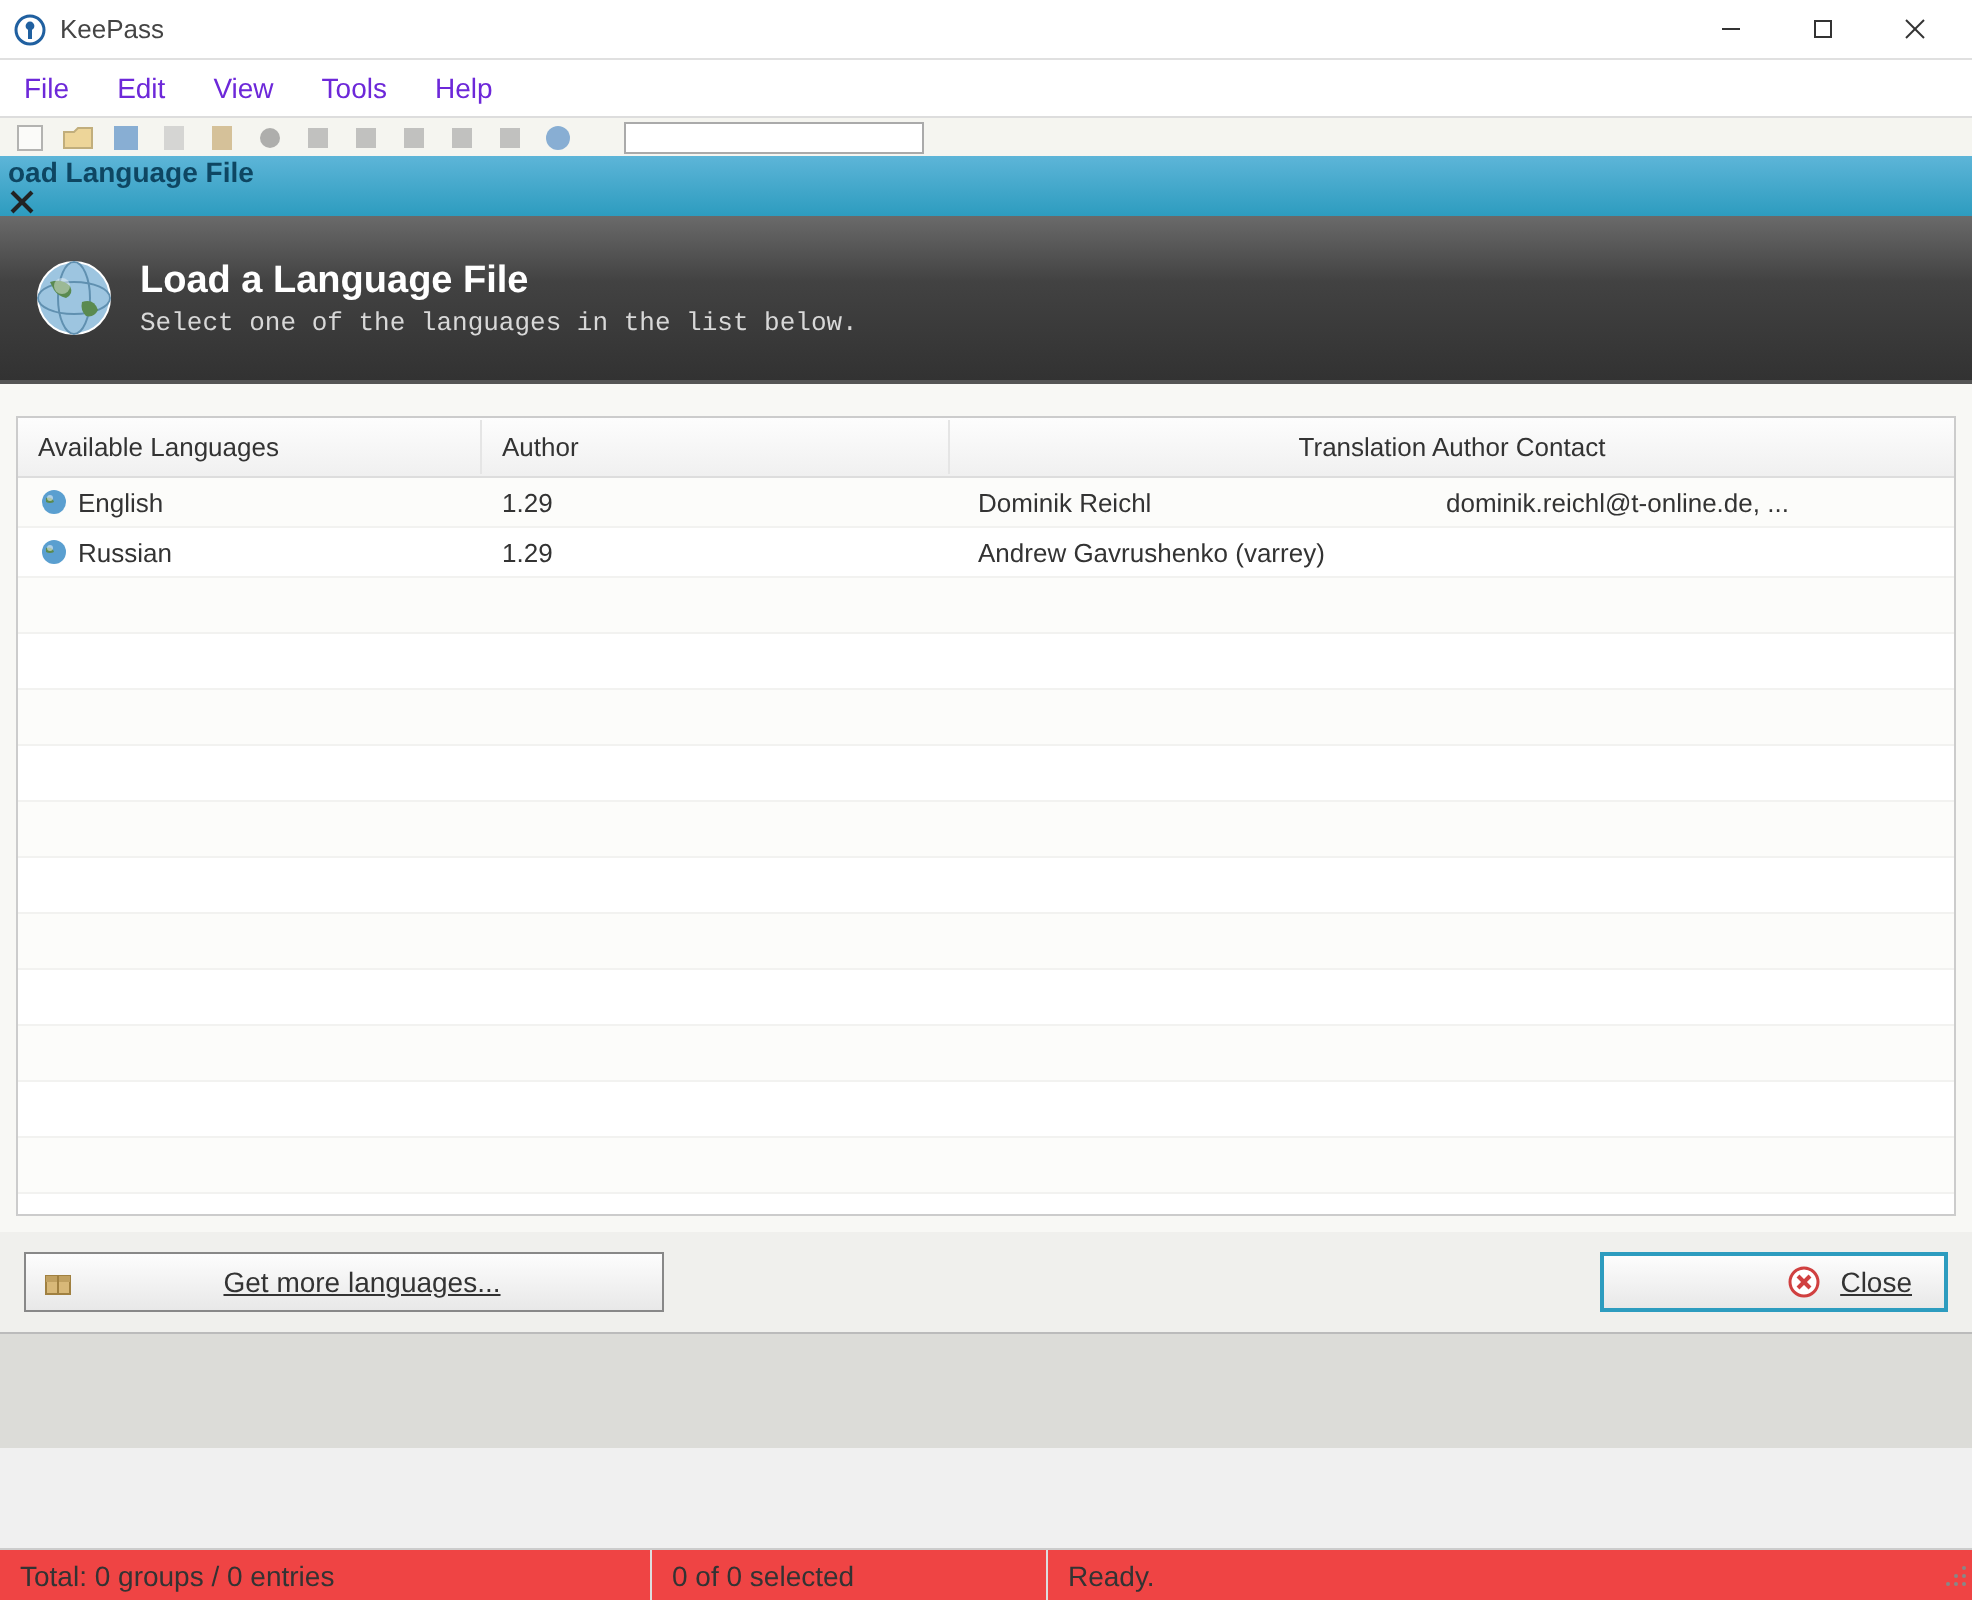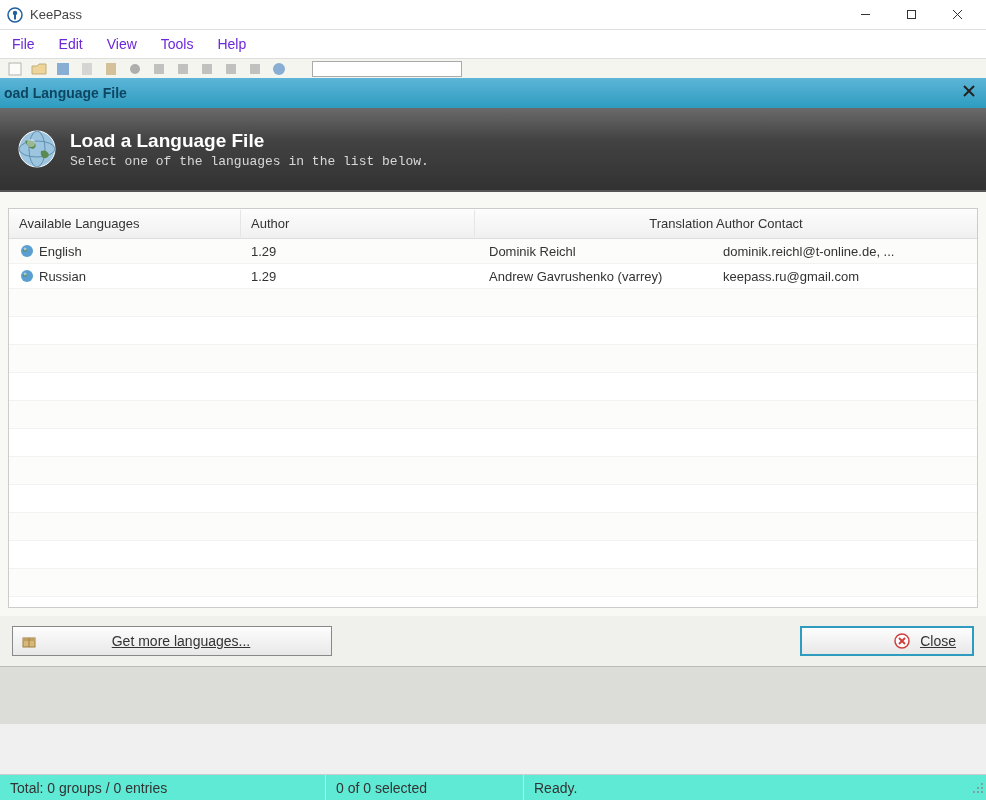--- a/index.html
+++ b/index.html
@@ -101,23 +101,24 @@
       height: 16px;
       border: 1px solid #aaa;
       background: #fff;
     }
 
     
     .dialog-titlebar {
       height: 30px;
       background: linear-gradient(to bottom, #5db5d8 0%, #2d9cbf 100%);
       display: flex;
-      align-items: center;
+      align-items: flex-start;
       justify-content: space-between;
       padding: 0 10px 0 4px;
+      flex-direction: column;
     }
 
     .dialog-titlebar-text {
       color: #0e4662;
       font-weight: bold;
       font-size: 14px;
     }
 
     .dialog-close {
       font-size: 16px;
@@ -296,21 +297,21 @@
       border-top: 1px solid #bbb;
     }
 
     
     .statusbar {
       position: absolute;
       bottom: 0;
       left: 0;
       right: 0;
       height: 26px;
-      background: #5eead4;
+      background: #ef4444;
       border-top: 1px solid #ccc;
       display: flex;
       align-items: center;
     }
 
     .status-cell {
       padding: 0 10px;
       color: #333;
       font-size: 14px;
       border-right: 1px solid #ddd;
@@ -492,21 +493,20 @@
             <svg width="14" height="14" viewBox="0 0 14 14">
                 <circle cx="7" cy="7" r="6" fill="#5a9fd0"></circle>
                 <path d="M3 5 Q6 4 7 7 Q5 8 3 7 Z" fill="#5a8a50"></path>
                 <circle cx="5" cy="5" r="1.5" fill="#fff" opacity="0.5"></circle>
               </svg>
           </span>
           <span>Russian</span>
         </div>
         <div class="list-cell col-version">1.29</div>
         <div class="list-cell col-author">Andrew Gavrushenko (varrey)</div>
-        <div class="list-cell col-contact">keepass.ru@gmail.com</div>
       </div>
       <div class="empty-row"></div>
       <div class="empty-row"></div>
       <div class="empty-row"></div>
       <div class="empty-row"></div>
       <div class="empty-row"></div>
       <div class="empty-row"></div>
       <div class="empty-row"></div>
       <div class="empty-row"></div>
       <div class="empty-row"></div>

